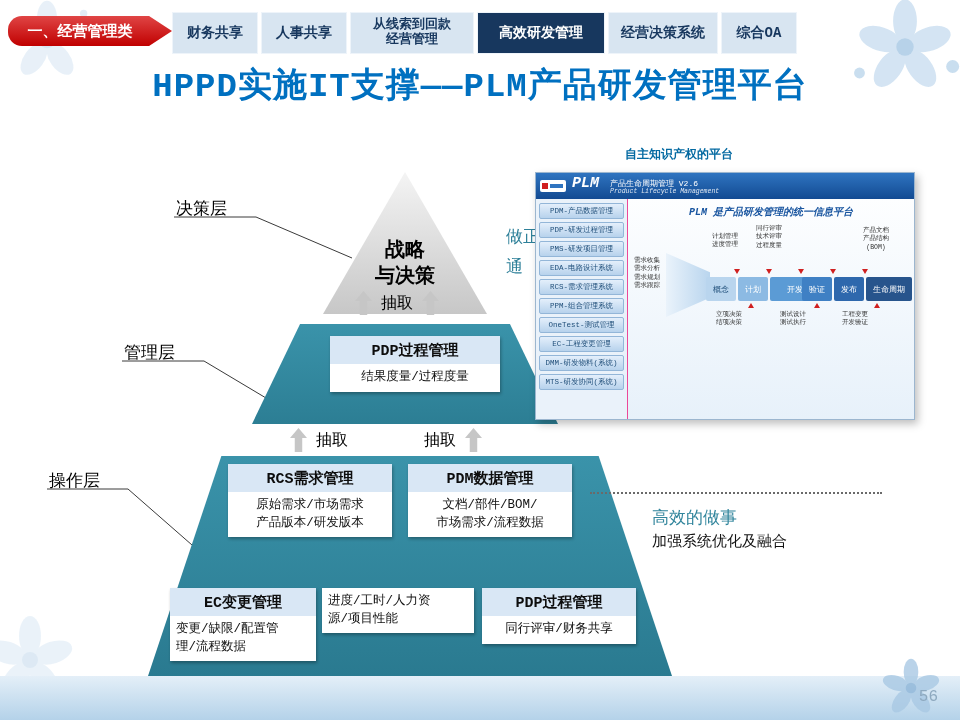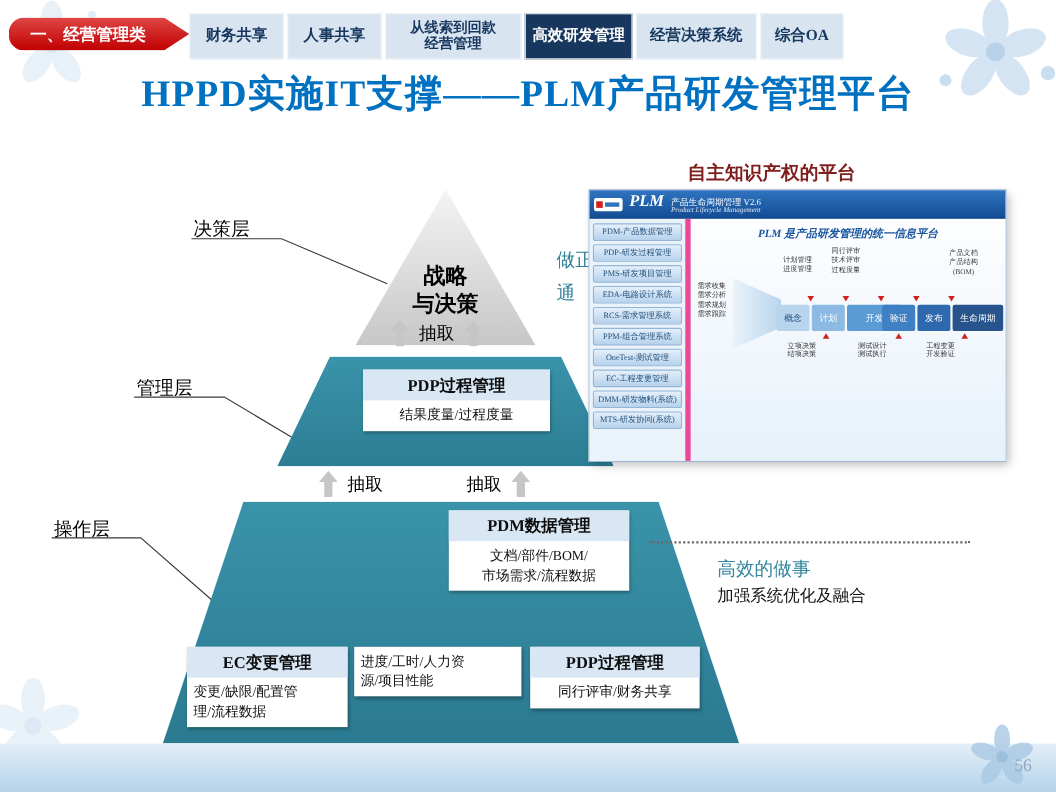--- a/index.html
+++ b/index.html
@@ -1,20 +1,20 @@
 <!DOCTYPE html>
 <html><head>
 <meta charset="utf-8">
 <style>
   * { margin:0; padding:0; box-sizing:border-box; }
   body { background:#777; }
   .canvas {
     position:relative; width:960px; height:720px; margin:0 auto;
     background:#ffffff; overflow:hidden;
-    font-family:Liberation Serif, serif;
+    font-family:Liberation Mono, monospace;
   }
   .abs { position:absolute; }
   .pre { white-space:pre-line; }
 
   
   .decor { position:absolute; pointer-events:none; }
 
   
   .banner {
     left:8px; top:16px; width:164px; height:30px;
@@ -74,21 +74,21 @@
   .layer-label { font-size:17px; color:#000; }
 
   .up-arrow {
     width:17px; height:24px; background:#c6c6c6;
     clip-path:polygon(50% 0,100% 42%,72% 42%,72% 100%,28% 100%,28% 42%,0 42%);
   }
   .extract-row { display:flex; align-items:center; gap:9px; }
   .extract-txt { font-size:16px; color:#000; }
 
   
-  .ip-head { left:625px; top:146px; font-size:17px; font-weight:bold; color:#7f1d1d; }
+  .ip-head { left:625px; top:146px; font-size:12px; font-weight:bold; color:#0369a1; }
   .frag { color:#2e8099; font-size:17px; white-space:nowrap; overflow:hidden; width:30px; }
   .note { left:583px; top:424px; font-size:15px; color:#1a1a1a; }
   .dotline { left:590px; top:492px; width:292px; border-top:2px dotted #6a6a6a; }
   .eff-title { left:652px; top:506px; font-size:17px; color:#31859c; }
   .eff-line { font-size:15px; color:#111; }
 
   
   .plm {
     left:535px; top:172px; width:380px; height:248px; background:#fff;
     border:1px solid #9cb6cf; box-shadow:3px 4px 8px rgba(0,0,0,.25);
@@ -96,21 +96,21 @@
   .plm-header { position:absolute; left:0; top:0; right:0; height:26px;
     background:linear-gradient(180deg,#2f74c0,#124a92); color:#fff; }
   .plm-logo { position:absolute; left:4px; top:7px; width:26px; height:12px;
     background:#fff; border-radius:2px; }
   .plm-logo .dot { position:absolute; left:2px; top:3px; width:6px; height:6px; background:#d02020; }
   .plm-logo .bar { position:absolute; left:10px; top:4px; width:13px; height:4px; background:#2f74c0; }
   .plm-brand { position:absolute; left:36px; top:2px; font-size:15px; font-weight:bold; font-style:italic; }
   .plm-brand-title { position:absolute; left:74px; top:5px; font-size:8px; }
   .plm-brand-sub { position:absolute; left:74px; top:15px; font-size:6.5px; font-style:italic; opacity:.85; }
   .plm-side { position:absolute; left:0; top:26px; bottom:0; width:92px;
-    background:#eaf2fa; border-right:5px solid #ec4899; padding:4px 3px; }
+    background:#eaf2fa; border-right:1px solid #ec4899; padding:4px 3px; }
   .side-item { height:16px; margin-bottom:3px;
     background:linear-gradient(180deg,#e4effb,#b7d2ec);
     border:1px solid #93b6d8; border-radius:2px;
     font-size:7.5px; color:#1f4e79;
     display:flex; align-items:center; justify-content:center; white-space:nowrap; }
   .plm-main { position:absolute; left:92px; top:26px; right:0; bottom:0;
     background:linear-gradient(180deg,#fdfeff,#e7f1fa); }
   .plm-title { position:absolute; left:0; top:6px; width:100%; text-align:center;
     font-size:10px; font-weight:bold; font-style:italic; color:#1a56a0; }
   .funnel { position:absolute; left:38px; top:54px; width:44px; height:64px;
@@ -192,21 +192,21 @@
 
   <div class="abs banner">
     <span>一、经营管理类</span>
   </div>
 
   <div class="abs tabs">
     <div class="tab" style="width:86px">财务共享</div>
     <div class="tab" style="width:86px">人事共享</div>
     <div class="tab two-line pre" style="width:124px">从线索到回款
 经营管理</div>
-    <div class="tab active" style="width:98px">高效研发管理</div>
+    <div class="tab active" style="width:128px">高效研发管理</div>
     <div class="tab" style="width:110px">经营决策系统</div>
     <div class="tab" style="width:76px">综合OA</div>
   </div>
 
   <div class="abs title">HPPD实施IT支撑——PLM产品研发管理平台</div>
 
   <svg class="abs" style="left:0;top:0;pointer-events:none" width="960" height="720">
     <polyline points="174,217 256,217 352,258" fill="none" stroke="#3a3a3a" stroke-width="1"></polyline>
     <polyline points="122,361 204,361 266,398" fill="none" stroke="#3a3a3a" stroke-width="1"></polyline>
     <polyline points="47,489 128,489 192,545" fill="none" stroke="#3a3a3a" stroke-width="1"></polyline>
@@ -237,20 +237,25 @@
     <div class="up-arrow"></div>
     <div class="extract-txt">抽取</div>
   </div>
   <div class="abs extract-row" style="left:424px;top:428px">
     <div class="extract-txt">抽取</div>
     <div class="up-arrow"></div>
   </div>
 
   <div class="abs trap-bot"></div>
 
+  <div class="pyr-box" style="left:228px;top:464px;width:164px">
+    <div class="hd">RCS需求管理</div>
+    <div class="bd pre">原始需求/市场需求
+产品版本/研发版本</div>
+  </div>
   <div class="pyr-box" style="left:408px;top:464px;width:164px">
     <div class="hd">PDM数据管理</div>
     <div class="bd pre">文档/部件/BOM/
 市场需求/流程数据</div>
   </div>
 
   <div class="pyr-box" style="left:170px;top:588px;width:146px">
     <div class="hd">EC变更管理</div>
     <div class="bd pre left">变更/缺限/配置管
 理/流程数据</div>

